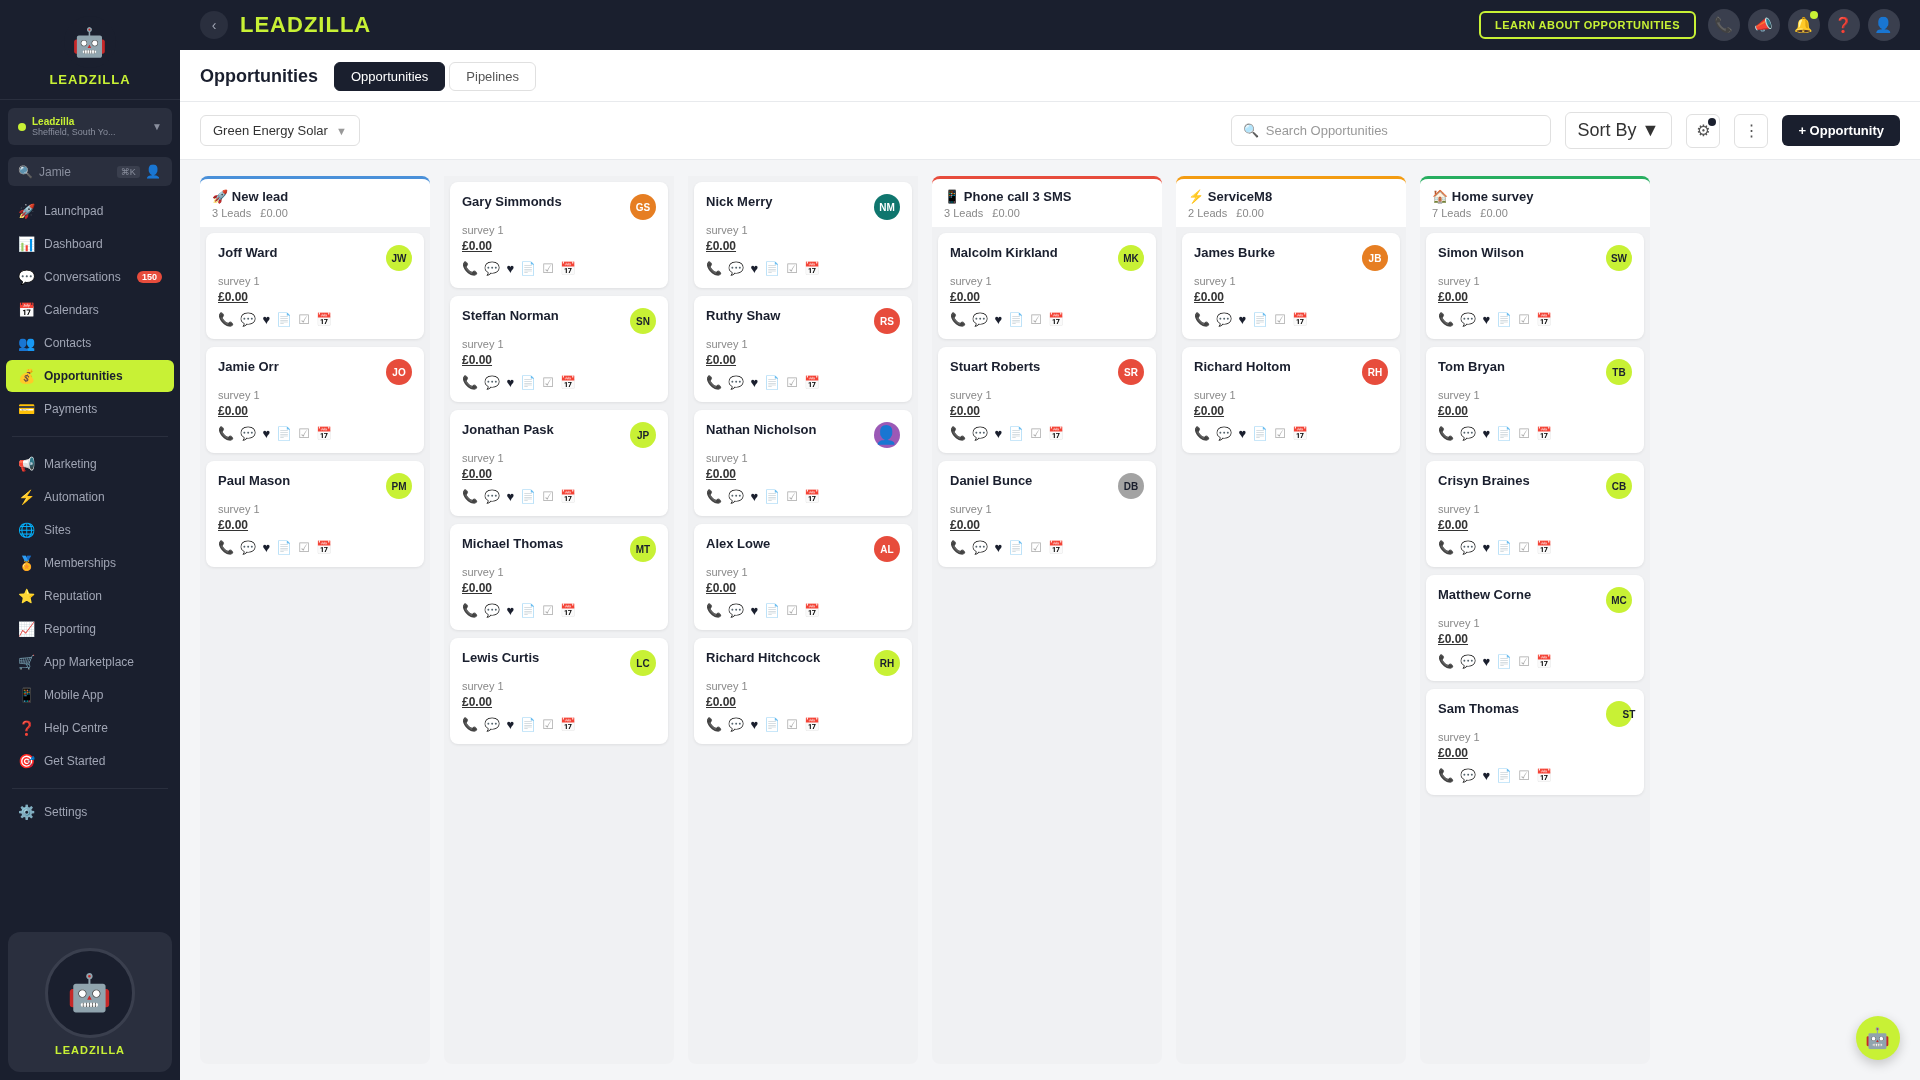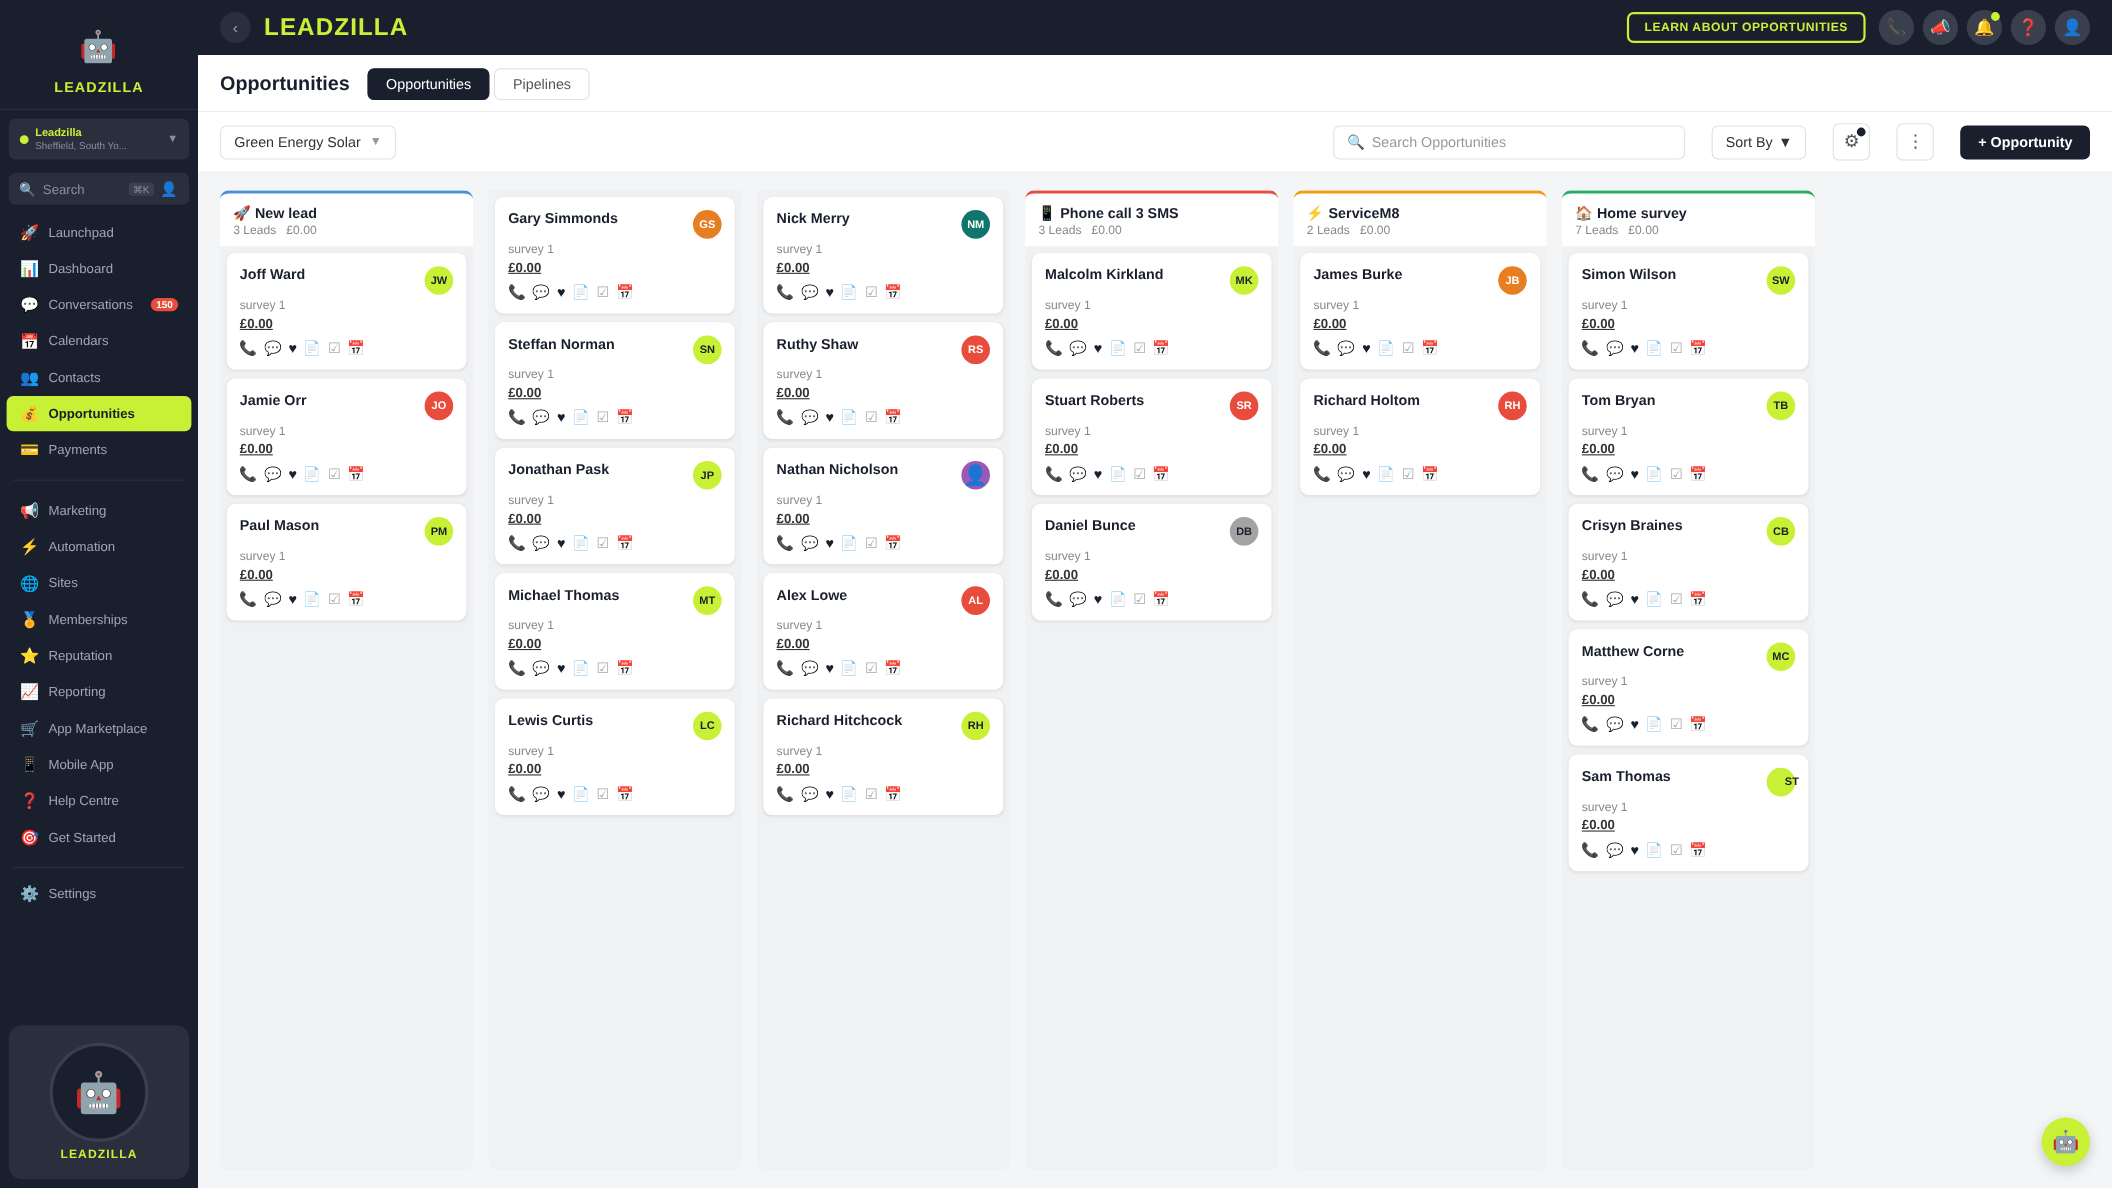--- a/index.html
+++ b/index.html
@@ -273,21 +273,21 @@
       color: white;
       border-color: #1a1f2e;
     }
 
     
     .toolbar {
       background: white;
       padding: 10px 20px;
       display: flex;
       align-items: center;
-      gap: 24px;
+      gap: 14px;
       border-bottom: 1px solid #e8eaed;
     }
     .dropdown-select {
       display: flex;
       align-items: center;
       gap: 6px;
       padding: 7px 12px;
       border: 1px solid #e0e0e0;
       border-radius: 6px;
       font-size: 13px;
@@ -313,21 +313,21 @@
       margin-left: auto;
       cursor: pointer;
     }
     .sort-btn {
       display: flex;
       align-items: flex-start;
       gap: 5px;
       padding: 7px 12px;
       border: 1px solid #e0e0e0;
       border-radius: 6px;
-      font-size: 13px;
+      font-size: 18px;
       color: #333;
       cursor: pointer;
       background: white;
     }
     .icon-btn {
       width: 34px; height: 34px;
       border: 1px solid #e0e0e0;
       border-radius: 6px;
       display: flex;
       align-items: center;
@@ -496,21 +496,21 @@
     <div class="loc-dot"></div>
     <div class="loc-text">
       <div class="loc-name">Leadzilla</div>
       <div class="loc-sub">Sheffield, South Yo...</div>
     </div>
     <div class="loc-chevron">▼</div>
   </div>
 
   <div class="sidebar-search">
     <span class="sidebar-search-icon">🔍</span>
-    <span>Search</span>
+    <span>Jamie</span>
     <span class="shortcut">⌘K</span>
     <span style="font-size:13px;color:#8a8f9e;">👤</span>
   </div>
 
   <div class="nav-section">
     <div class="nav-item">
       <span class="icon">🚀</span>
       <span>Launchpad</span>
     </div>
     <div class="nav-item">

